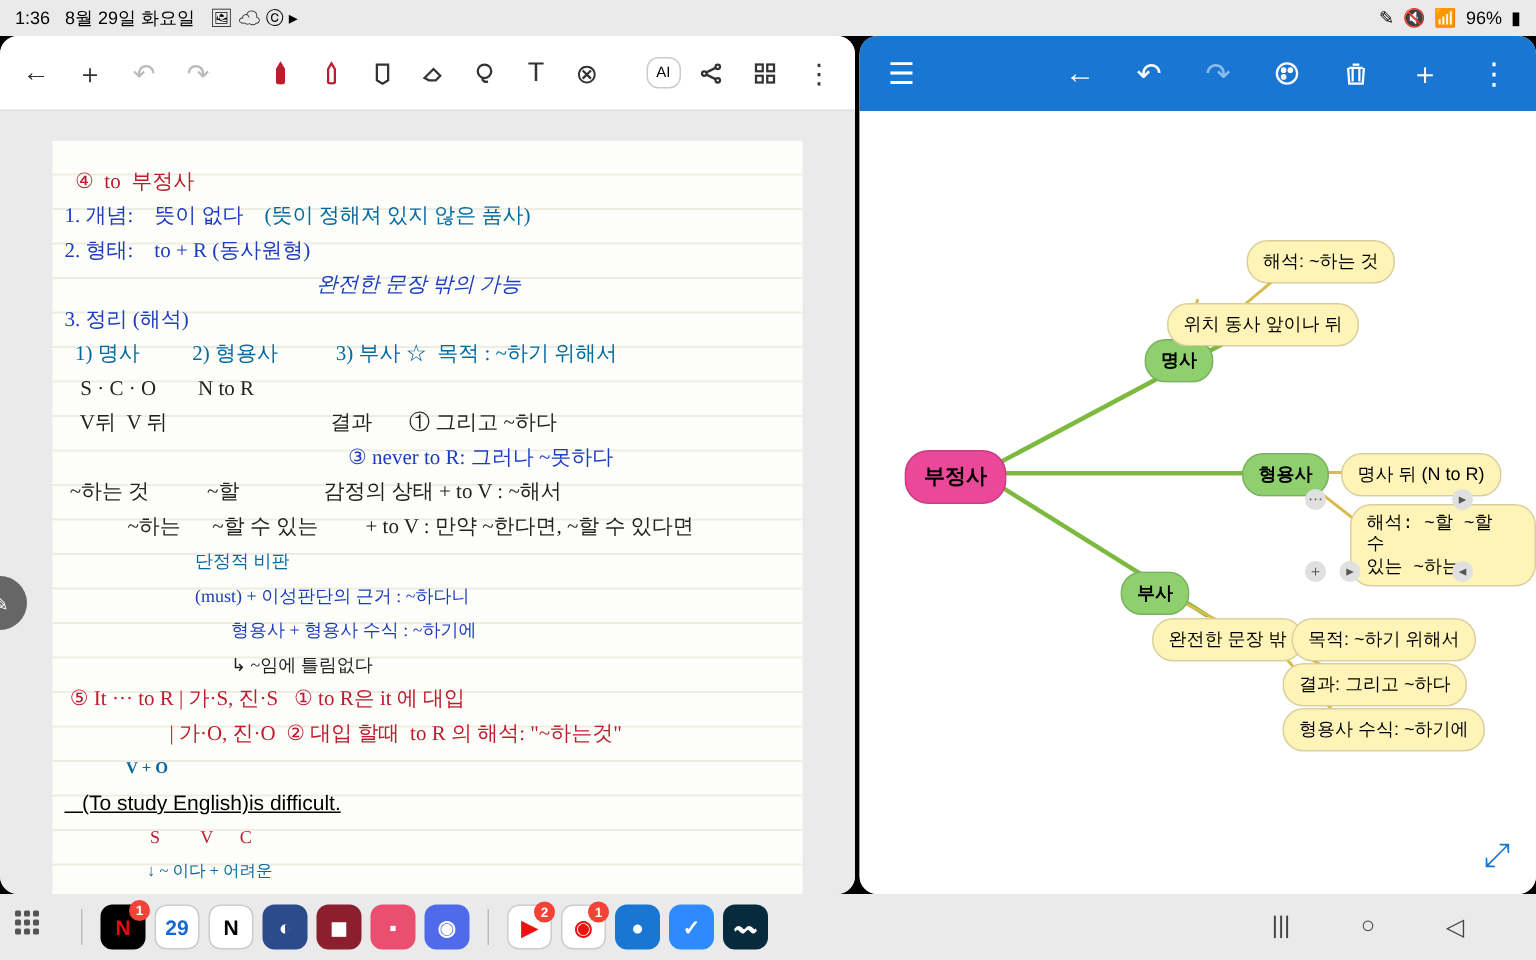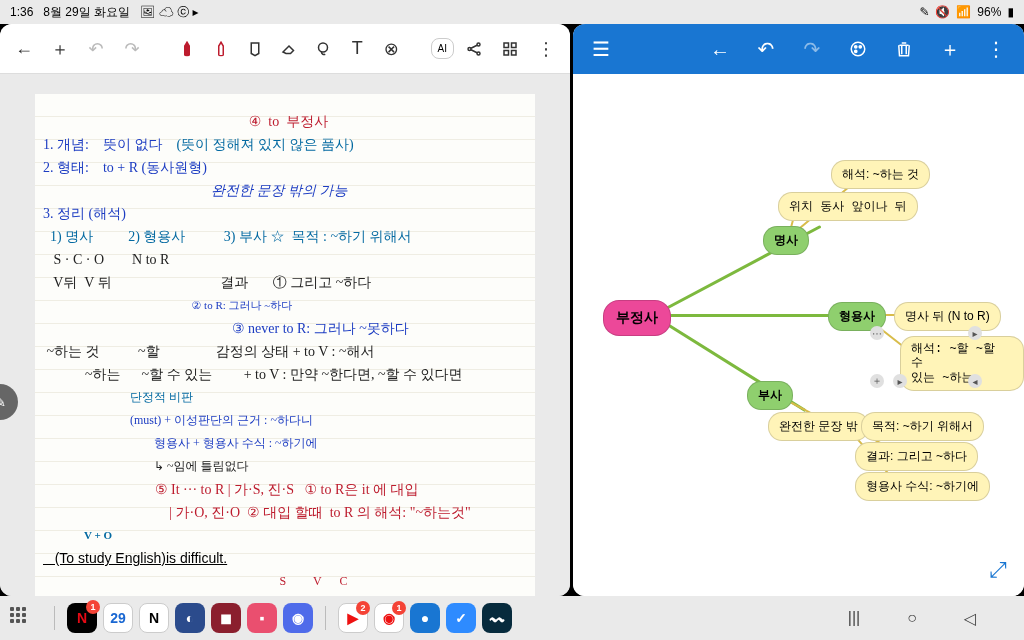--- a/index.html
+++ b/index.html
@@ -23,21 +23,21 @@
 .tb-spacer { flex: 1; }
 .tb-pill { border: 1px solid #ccc; border-radius: 8px; padding: 4px 6px; display: flex; gap: 6px; }
 .tb-pill .ai { font-weight: 400; font-size: 10px; }
 
 
 .note-canvas { flex: 1; overflow: hidden; background: #eaeaea; padding: 20px 35px 0; position: relative; }
 .paper { background: #fdfdfa; min-height: 100%; padding: 16px 8px; position: relative; }
 .paper-lines { position: absolute; inset: 0; background-image: linear-gradient(to bottom, transparent 0, transparent 22px, #e9e6d9 22px, #e9e6d9 23px); background-size: 100% 23px; opacity: .7; }
 .ink { position: relative; font-family: "Comic Sans MS", cursive; }
 .ln { font-size: 14px; line-height: 23px; white-space: pre; }
-.red { color: #bd1c2e; text-align: center; }
+.red { color: #bd1c2e; }
 .green { color: #0369a1; }
 .blue { color: #1c3cc2; }
 .black { color: #222; }
 .typed { font-family: Arial, sans-serif; color: #000; }
 
 .edit-fab { position: absolute; left: -18px; top: 310px; width: 36px; height: 36px; background: #666; border-radius: 50%; display: flex; align-items: center; justify-content: center; color: #fff; font-size: 14px; }
 
 
 .mm-toolbar { height: 50px; background: #1976d2; display: flex; align-items: center; padding: 0 10px; gap: 10px; color: #fff; }
 .mm-btn { width: 36px; height: 36px; display: flex; align-items: center; justify-content: center; font-size: 20px; cursor: pointer; }
@@ -153,21 +153,20 @@
         <div class="paper-lines"></div>
         <div class="ink">
           <div class="ln red">  ④  to  부정사</div>
           <div class="ln"><span class="blue">1. 개념:    뜻이 없다    </span><span class="green">(뜻이 정해져 있지 않은 품사)</span></div>
           <div class="ln blue">2. 형태:    to + R (동사원형)</div>
           <div class="ln blue" style="font-style:italic;">                                                완전한 문장 밖의 가능</div>
           <div class="ln blue">3. 정리 (해석)</div>
           <div class="ln green">  1) 명사          2) 형용사           3) 부사 ☆  목적 : ~하기 위해서</div>
           <div class="ln black">   S · C · O        N to R</div>
           <div class="ln black">   V뒤  V 뒤                               결과       ① 그리고 ~하다</div>
-          <div class="ln blue" style="font-size:11px;">                                                      ② to R: 그러나 ~하다</div>
           <div class="ln blue" style="font-size:14px;">                                                      ③ never to R: 그러나 ~못하다</div>
           <div class="ln black"> ~하는 것           ~할                감정의 상태 + to V : ~해서</div>
           <div class="ln black">            ~하는      ~할 수 있는         + to V : 만약 ~한다면, ~할 수 있다면</div>
           <div class="ln green" style="font-size:12px;">                             단정적 비판</div>
           <div class="ln blue" style="font-size:12px;">                             (must) + 이성판단의 근거 : ~하다니</div>
           <div class="ln blue" style="font-size:12px;">                                     형용사 + 형용사 수식 : ~하기에</div>
           <div class="ln black" style="font-size:12px;">                                     ↳ ~임에 틀림없다</div>
           <div class="ln"></div>
           <div class="ln red"> ⑤ It ··· to R | 가·S, 진·S   ① to R은 it 에 대입</div>
           <div class="ln red">                    | 가·O, 진·O  ② 대입 할때  to R 의 해석: "~하는것"</div>
@@ -221,21 +220,21 @@
       <div class="edge thin" style="left:270px; top:348px; width:50px; transform:rotate(0deg);"></div>
       <div class="edge thin" style="left:270px; top:348px; width:65px; transform:rotate(28deg);"></div>
       <div class="edge thin" style="left:270px; top:348px; width:85px; transform:rotate(48deg);"></div>
 
       <div class="node n-root" style="left:30px; top:226px;">부정사</div>
       <div class="node n-branch" style="left:190px; top:152px;">명사</div>
       <div class="node n-branch" style="left:255px; top:228px;">형용사</div>
       <div class="node n-branch" style="left:174px; top:307px;">부사</div>
 
       <div class="node n-leaf" style="left:258px; top:86px;">해석: ~하는 것</div>
-      <div class="node n-leaf" style="left:205px; top:118px;font-family:Liberation Mono, monospace;">위치 동사 앞이나 뒤</div>
+      <div class="node n-leaf" style="left:205px; top:128px;">위치 동사 앞이나 뒤</div>
       <div class="node n-leaf" style="left:321px; top:228px;">명사 뒤 (N to R)</div>
       <div class="node n-leaf" style="left:327px; top:262px; white-space:pre-line; line-height:1.2;font-family:Liberation Mono, monospace;">해석: ~할 ~할 수
 있는 ~하는</div>
       <div class="node n-leaf" style="left:195px; top:338px;">완전한 문장 밖</div>
       <div class="node n-leaf" style="left:288px; top:338px;">목적: ~하기 위해서</div>
       <div class="node n-leaf" style="left:282px; top:368px;">결과: 그리고 ~하다</div>
       <div class="node n-leaf" style="left:282px; top:398px;">형용사 수식: ~하기에</div>
 
       <div class="dot" style="left:297px; top:252px;">⋯</div>
       <div class="dot" style="left:395px; top:252px;">▸</div>

